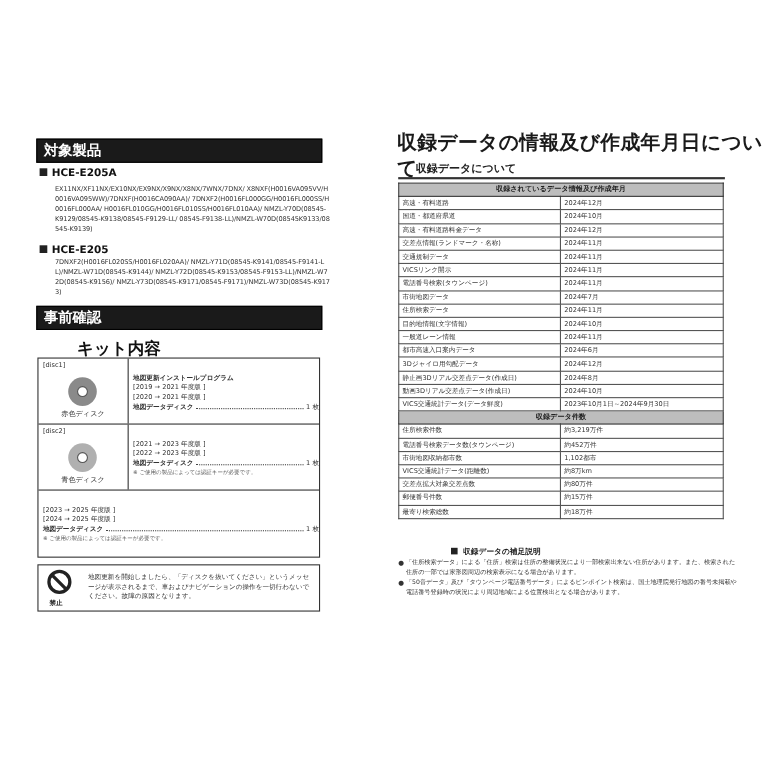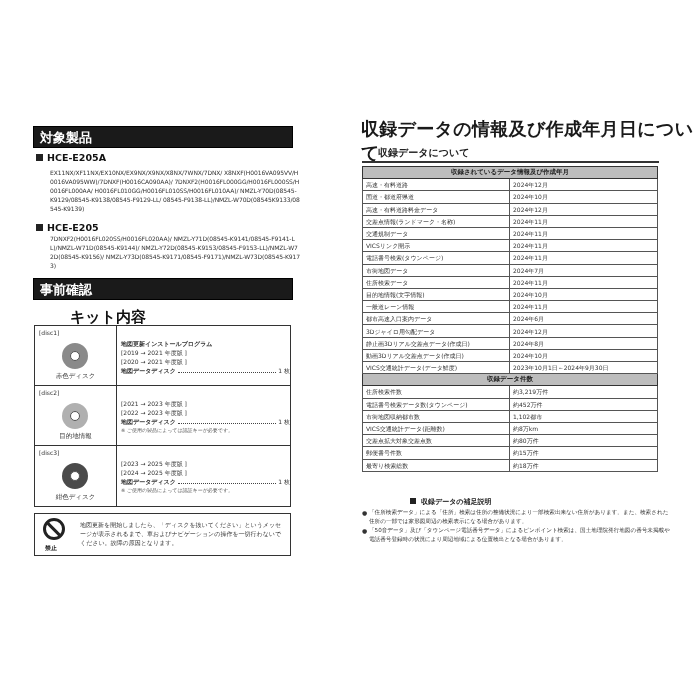--- a/index.html
+++ b/index.html
@@ -82,39 +82,34 @@
           <span class="kit-title">地図データディスク</span>
           <span class="lead"></span>
           <span>1 枚</span>
         </div>
     </div>
   </div>
   <div class="kit-row" style="height:60px;">
     <div class="kit-left">
       <span class="disc-label">[disc2]</span>
       <div class="disc" style="background:#b0b0b0;"></div>
-      <div class="disc-name">目的地情報</div>
+      <div class="disc-name">青色ディスク</div>
     </div>
     <div class="kit-right" style="padding-top:13px;">
       <div>[2021 → 2023 年度版 ]</div>
       <div>[2022 → 2023 年度版 ]</div>
       <div class="dots">
           <span class="kit-title">地図データディスク</span>
           <span class="lead"></span>
           <span>1 枚</span>
         </div>
       <div class="note">※ ご使用の製品によっては認証キーが必要です。</div>
     </div>
   </div>
   <div class="kit-row" style="height:60px;">
-    <div class="kit-left">
-      <span class="disc-label">[disc3]</span>
-      <div class="disc" style="background:#4a4a4a;"></div>
-      <div class="disc-name">紺色ディスク</div>
-    </div>
     <div class="kit-right" style="padding-top:13px;">
       <div>[2023 → 2025 年度版 ]</div>
       <div>[2024 → 2025 年度版 ]</div>
       <div class="dots">
           <span class="kit-title">地図データディスク</span>
           <span class="lead"></span>
           <span>1 枚</span>
         </div>
       <div class="note">※ ご使用の製品によっては認証キーが必要です。</div>
     </div>

